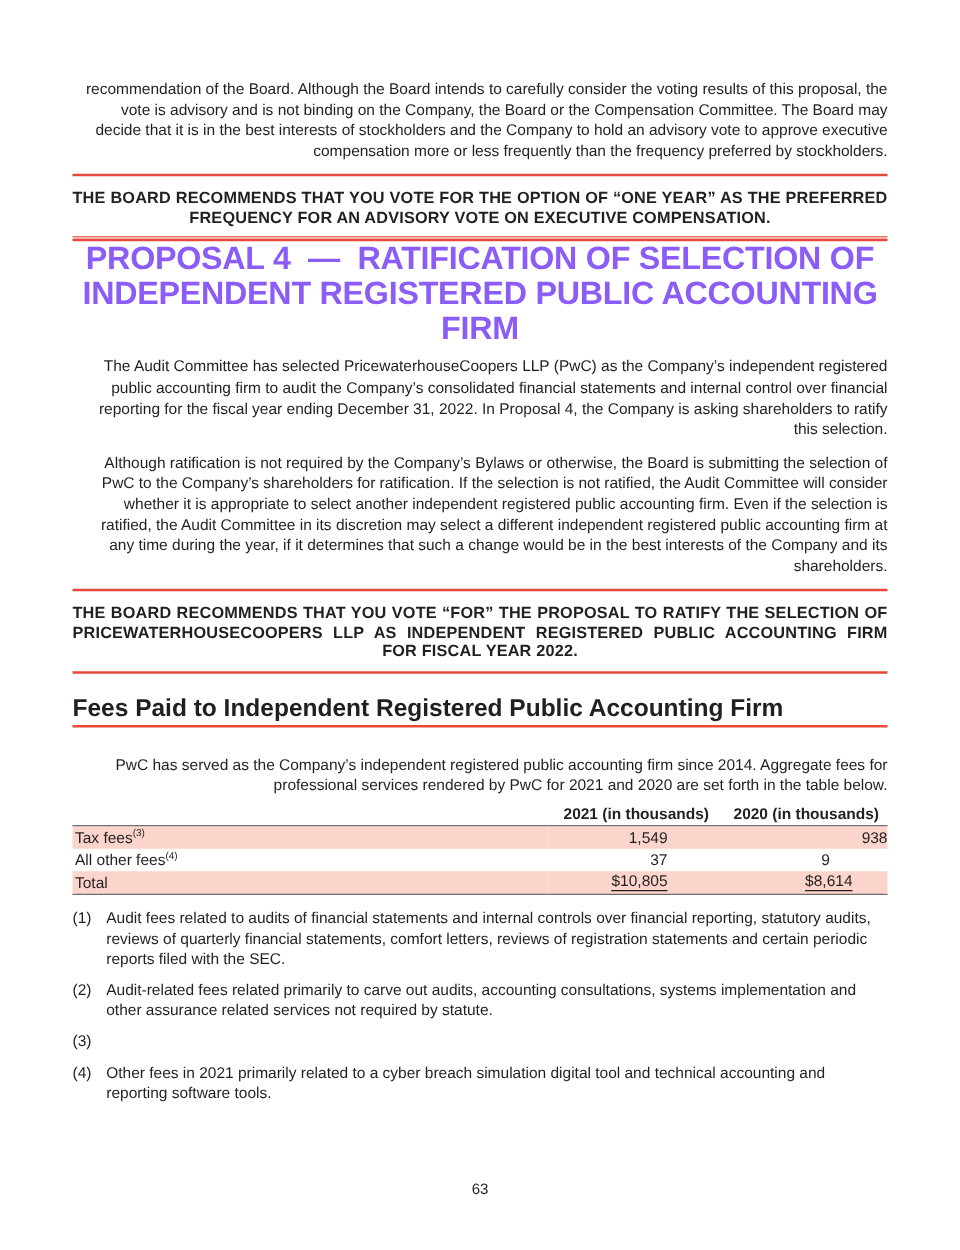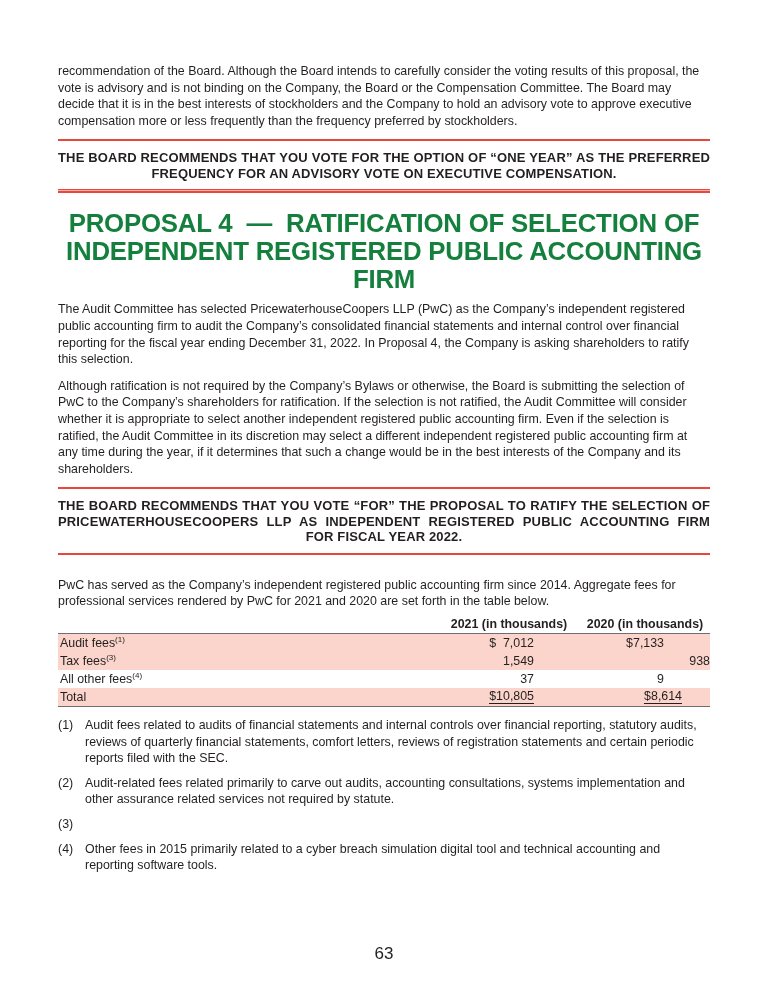--- a/index.html
+++ b/index.html
@@ -1,49 +1,49 @@
 <!DOCTYPE html>
 <html><head>
 <meta charset="utf-8">
 <style>
   html, body { margin: 0; padding: 0; background: #ffffff; }
   body {
     width: 768px; height: 1000px; position: relative; overflow: hidden;
     font-family: "Liberation Sans", sans-serif; color: #231f20;
   }
   .page { position: absolute; left: 58px; top: 63px; width: 652px; }
-  p.body { font-size: 12.4px; line-height: 16.6px; margin: 0 0 10px 0; }
+  p.body { font-size: 12.4px; line-height: 16.6px; margin: 0 0 10px 0; text-align: right; }
   .rule { height: 2px; background: #e8483b; }
   .rule.double { height: 4px; background: linear-gradient(#e8483b 0 1px, #f8b3a9 1px 2px, #e8483b 2px 4px); }
   .recommend {
     font-weight: bold; font-size: 13px; line-height: 15.5px; text-align: justify;
     text-align-last: center; padding: 9px 0 8px 0; letter-spacing: 0.15px;
   }
   .proposal-title {
-    color: #15803d; font-weight: bold; font-size: 25.8px; line-height: 28px;
-    text-align: center; margin: 16px 0 8px 0; letter-spacing: -0.2px;
+    color: #8b5cf6; font-weight: bold; font-size: 25.8px; line-height: 28px;
+    text-align: center; margin: 0 0 8px 0; letter-spacing: -0.2px;
   }
   .section-title {
     font-weight: bold; font-size: 19.6px; line-height: 24px; margin: 16px 0 0 0;
     padding-bottom: 1px; border-bottom: 2px solid #e8483b;
   }
   table.fees { width: 652px; border-collapse: collapse; font-size: 12.4px; margin-top: 6px; }
   table.fees th { font-weight: bold; text-align: center; padding: 1px 0 2px 0; border-bottom: 1px solid #6d6e71; }
   table.fees td { padding: 1px 0 2px 2px; height: 15px; }
   table.fees tr.shaded td { background: #fbd5cb; }
   table.fees td.num { text-align: right; }
   table.fees tr.last td { border-bottom: 1.5px solid #6d6e71; }
   .c1 { width: 380px; } .c2 { width: 142px; } .c3 { width: 130px; }
   .val { display: inline-block; }
   .val.u { border-bottom: 1px solid #231f20; }
   sup { font-size: 8px; line-height: 0; vertical-align: super; }
   .notes { margin-top: 10px; }
   .note { display: flex; font-size: 12.4px; line-height: 16.6px; margin-bottom: 8px; }
   .note .mark { width: 27px; flex: 0 0 27px; }
-  .page-number { position: absolute; top: 944px; left: 0; width: 768px; text-align: center; font-size: 17px; }
+  .page-number { position: absolute; top: 944px; left: 0; width: 768px; text-align: center; font-size: 12px; }
 </style>
 </head>
 <body>
 
 <div class="page">
   <p class="body">recommendation of the Board. Although the Board intends to carefully consider the voting results of this proposal, the vote is advisory and is not binding on the Company, the Board or the Compensation Committee. The Board may decide that it is in the best interests of stockholders and the Company to hold an advisory vote to approve executive compensation more or less frequently than the frequency preferred by stockholders.</p>
 
   <div class="rule" style="margin-top:8px"></div>
   <div class="recommend">THE BOARD RECOMMENDS THAT YOU VOTE FOR THE OPTION OF “ONE YEAR” AS THE PREFERRED FREQUENCY FOR AN ADVISORY VOTE ON EXECUTIVE COMPENSATION.</div>
   <div class="rule double"></div>
@@ -53,37 +53,33 @@
     <div>INDEPENDENT REGISTERED PUBLIC ACCOUNTING FIRM</div>
   </div>
 
   <p class="body">The Audit Committee has selected PricewaterhouseCoopers LLP (PwC) as the Company’s independent registered public accounting firm to audit the Company’s consolidated financial statements and internal control over financial reporting for the fiscal year ending December 31, 2022. In Proposal 4, the Company is asking shareholders to ratify this selection.</p>
   <p class="body">Although ratification is not required by the Company’s Bylaws or otherwise, the Board is submitting the selection of PwC to the Company’s shareholders for ratification. If the selection is not ratified, the Audit Committee will consider whether it is appropriate to select another independent registered public accounting firm. Even if the selection is ratified, the Audit Committee in its discretion may select a different independent registered public accounting firm at any time during the year, if it determines that such a change would be in the best interests of the Company and its shareholders.</p>
 
   <div class="rule" style="margin-top:10px"></div>
   <div class="recommend">THE BOARD RECOMMENDS THAT YOU VOTE “FOR” THE PROPOSAL TO RATIFY THE SELECTION OF PRICEWATERHOUSECOOPERS LLP AS INDEPENDENT REGISTERED PUBLIC ACCOUNTING FIRM FOR FISCAL YEAR 2022.</div>
   <div class="rule"></div>
 
+  <div class="section-title">Fees Paid to Independent Registered Public Accounting Firm</div>
 
   <p class="body" style="margin-top:22px;margin-bottom:0">PwC has served as the Company’s independent registered public accounting firm since 2014. Aggregate fees for professional services rendered by PwC for 2021 and 2020 are set forth in the table below.</p>
 
   <table class="fees">
     <thead>
       <tr>
         <th class="c1"></th>
         <th class="c2">2021 (in thousands)</th>
         <th class="c3">2020 (in thousands)</th>
       </tr>
     </thead>
     <tbody>
-      <tr class="shaded">
-        <td><span>Audit fees</span><sup>(1)</sup></td>
-        <td class="num" style="padding-right:46px"><span class="val" style="white-space:pre">$  7,012</span></td>
-        <td class="num" style="padding-right:46px"><span class="val">$7,133</span></td>
-      </tr>
       <tr class="shaded">
         <td><span>Tax fees</span><sup>(3)</sup></td>
         <td class="num" style="padding-right:46px"><span class="val">1,549</span></td>
         <td class="num" style=""><span class="val">938</span></td>
       </tr>
       <tr>
         <td><span>All other fees</span><sup>(4)</sup></td>
         <td class="num" style="padding-right:46px"><span class="val">37</span></td>
         <td class="num" style="padding-right:46px"><span class="val">9</span></td>
       </tr>
@@ -102,18 +98,18 @@
     </div>
     <div class="note">
       <span class="mark">(2)</span>
       <span>Audit-related fees related primarily to carve out audits, accounting consultations, systems implementation and other assurance related services not required by statute.</span>
     </div>
     <div class="note">
       <span class="mark">(3)</span>
     </div>
     <div class="note">
       <span class="mark">(4)</span>
-      <span>Other fees in 2015 primarily related to a cyber breach simulation digital tool and technical accounting and reporting software tools.</span>
+      <span>Other fees in 2021 primarily related to a cyber breach simulation digital tool and technical accounting and reporting software tools.</span>
     </div>
   </div>
 </div>
 
 <div class="page-number">63</div>
 
 </body></html>

